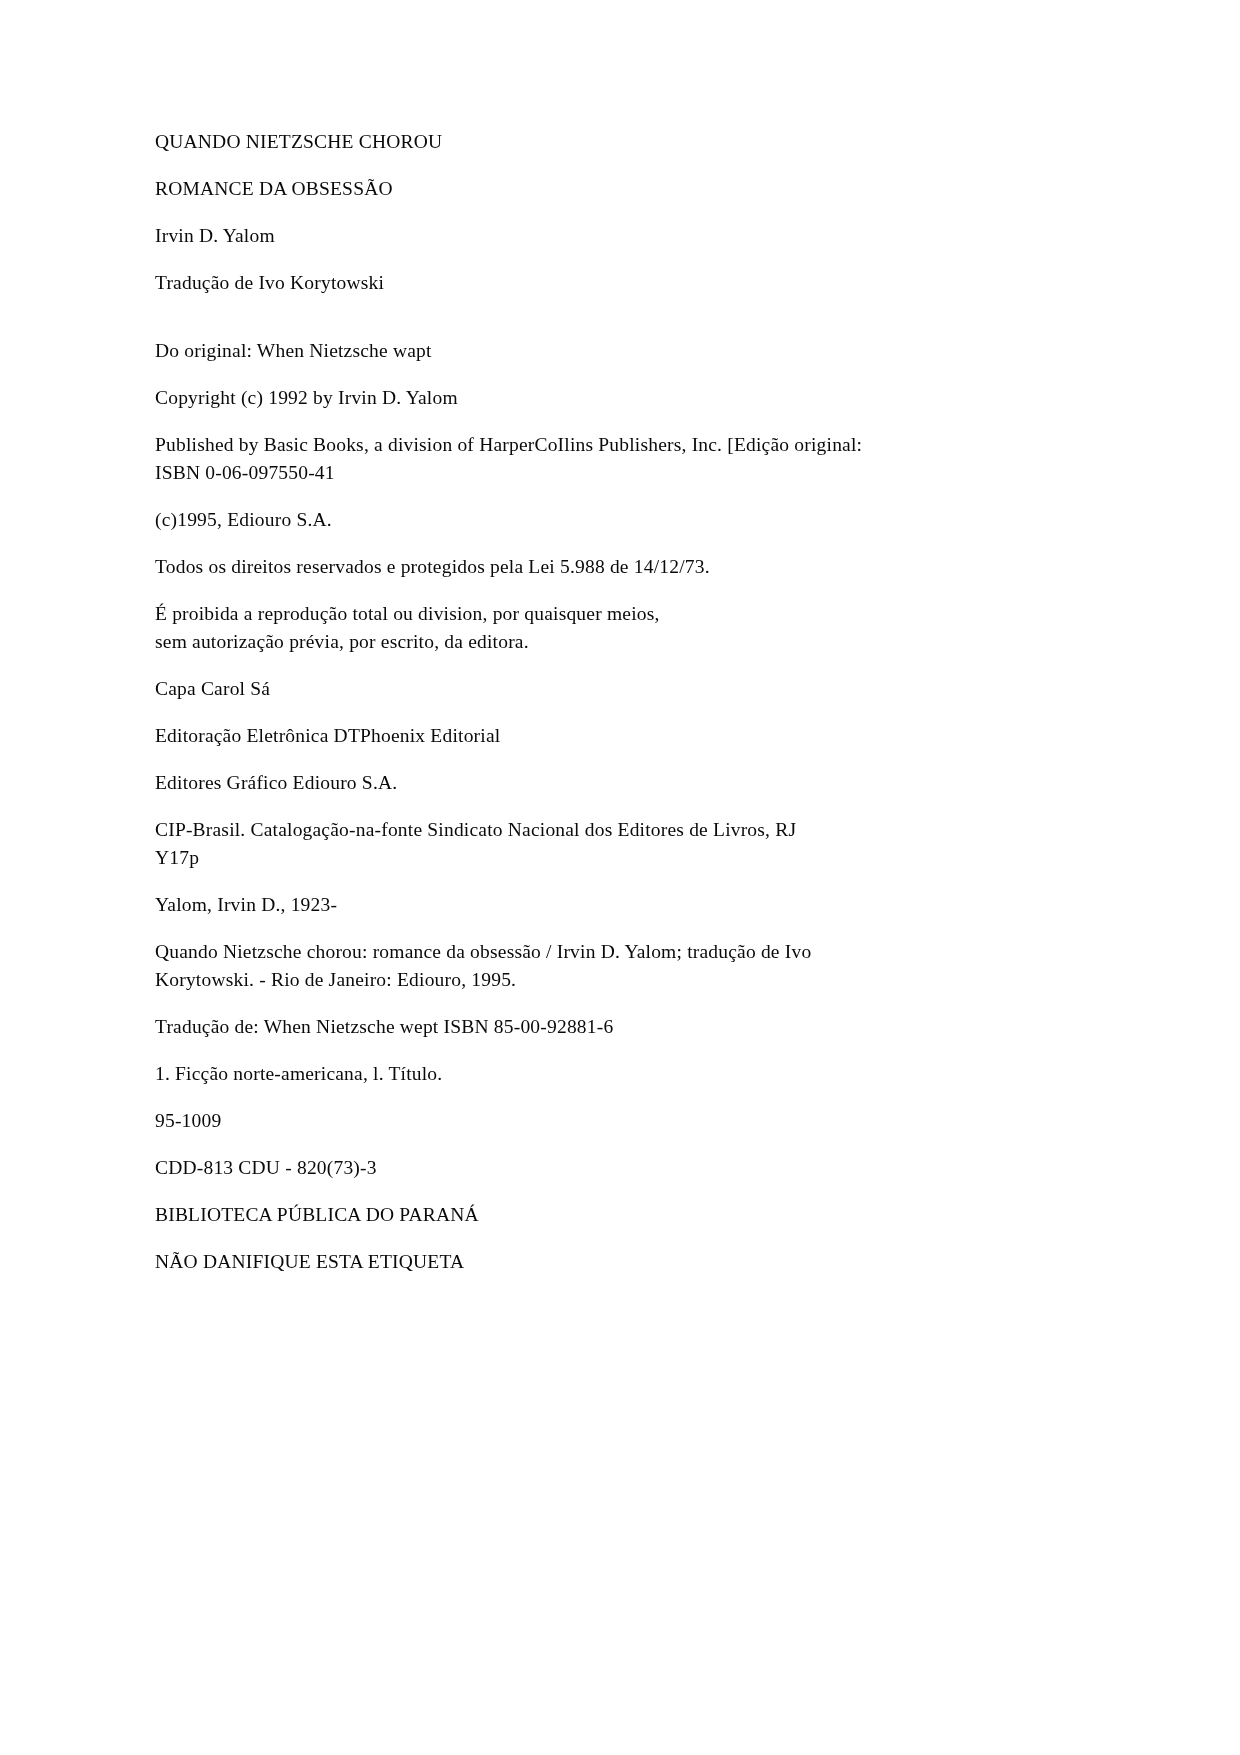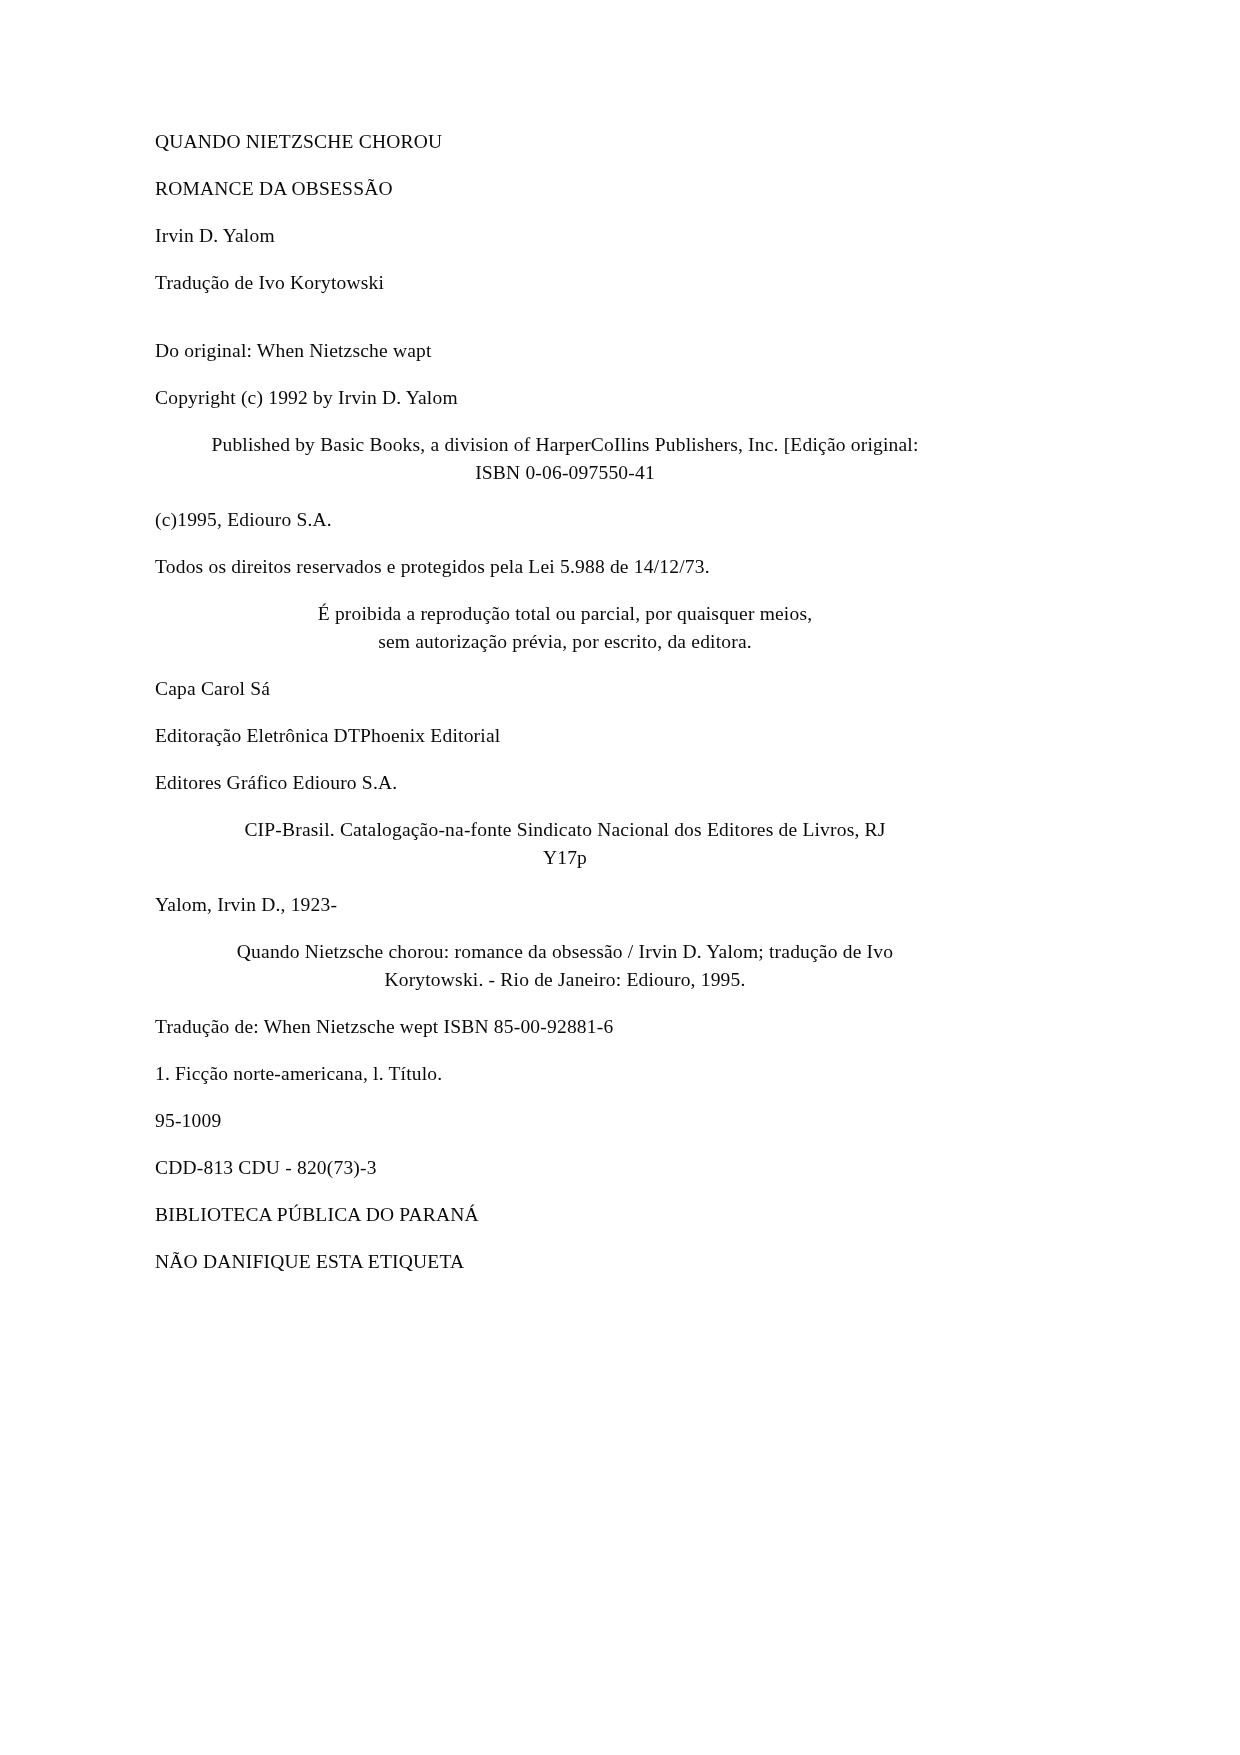--- a/index.html
+++ b/index.html
@@ -49,21 +49,20 @@
   }
 
   
   .block.gap-after {
     margin-bottom: 40px;
   }
 
   
   .block.wrapped {
     line-height: 28px;
-    text-align: center;
   }
 </style>
 </head>
 <body>
 
 <div class="page">
   <div class="text-column">
 
     <p class="block single">QUANDO NIETZSCHE CHOROU</p>
 
@@ -77,21 +76,21 @@
 
     <p class="block single">Copyright (c) 1992 by Irvin D. Yalom</p>
 
     <p class="block wrapped">Published by Basic Books, a division of HarperCoIlins Publishers, Inc. [Edição original:
 ISBN 0-06-097550-41</p>
 
     <p class="block single">(c)1995, Ediouro S.A.</p>
 
     <p class="block single">Todos os direitos reservados e protegidos pela Lei 5.988 de 14/12/73.</p>
 
-    <p class="block wrapped">É proibida a reprodução total ou parcial, por quaisquer meios,
+    <p class="block wrapped">É proibida a reprodução total ou division, por quaisquer meios,
 sem autorização prévia, por escrito, da editora.</p>
 
     <p class="block single">Capa Carol Sá</p>
 
     <p class="block single">Editoração Eletrônica DTPhoenix Editorial</p>
 
     <p class="block single">Editores Gráfico Ediouro S.A.</p>
 
     <p class="block wrapped">CIP-Brasil. Catalogação-na-fonte Sindicato Nacional dos Editores de Livros, RJ
 Y17p</p>

